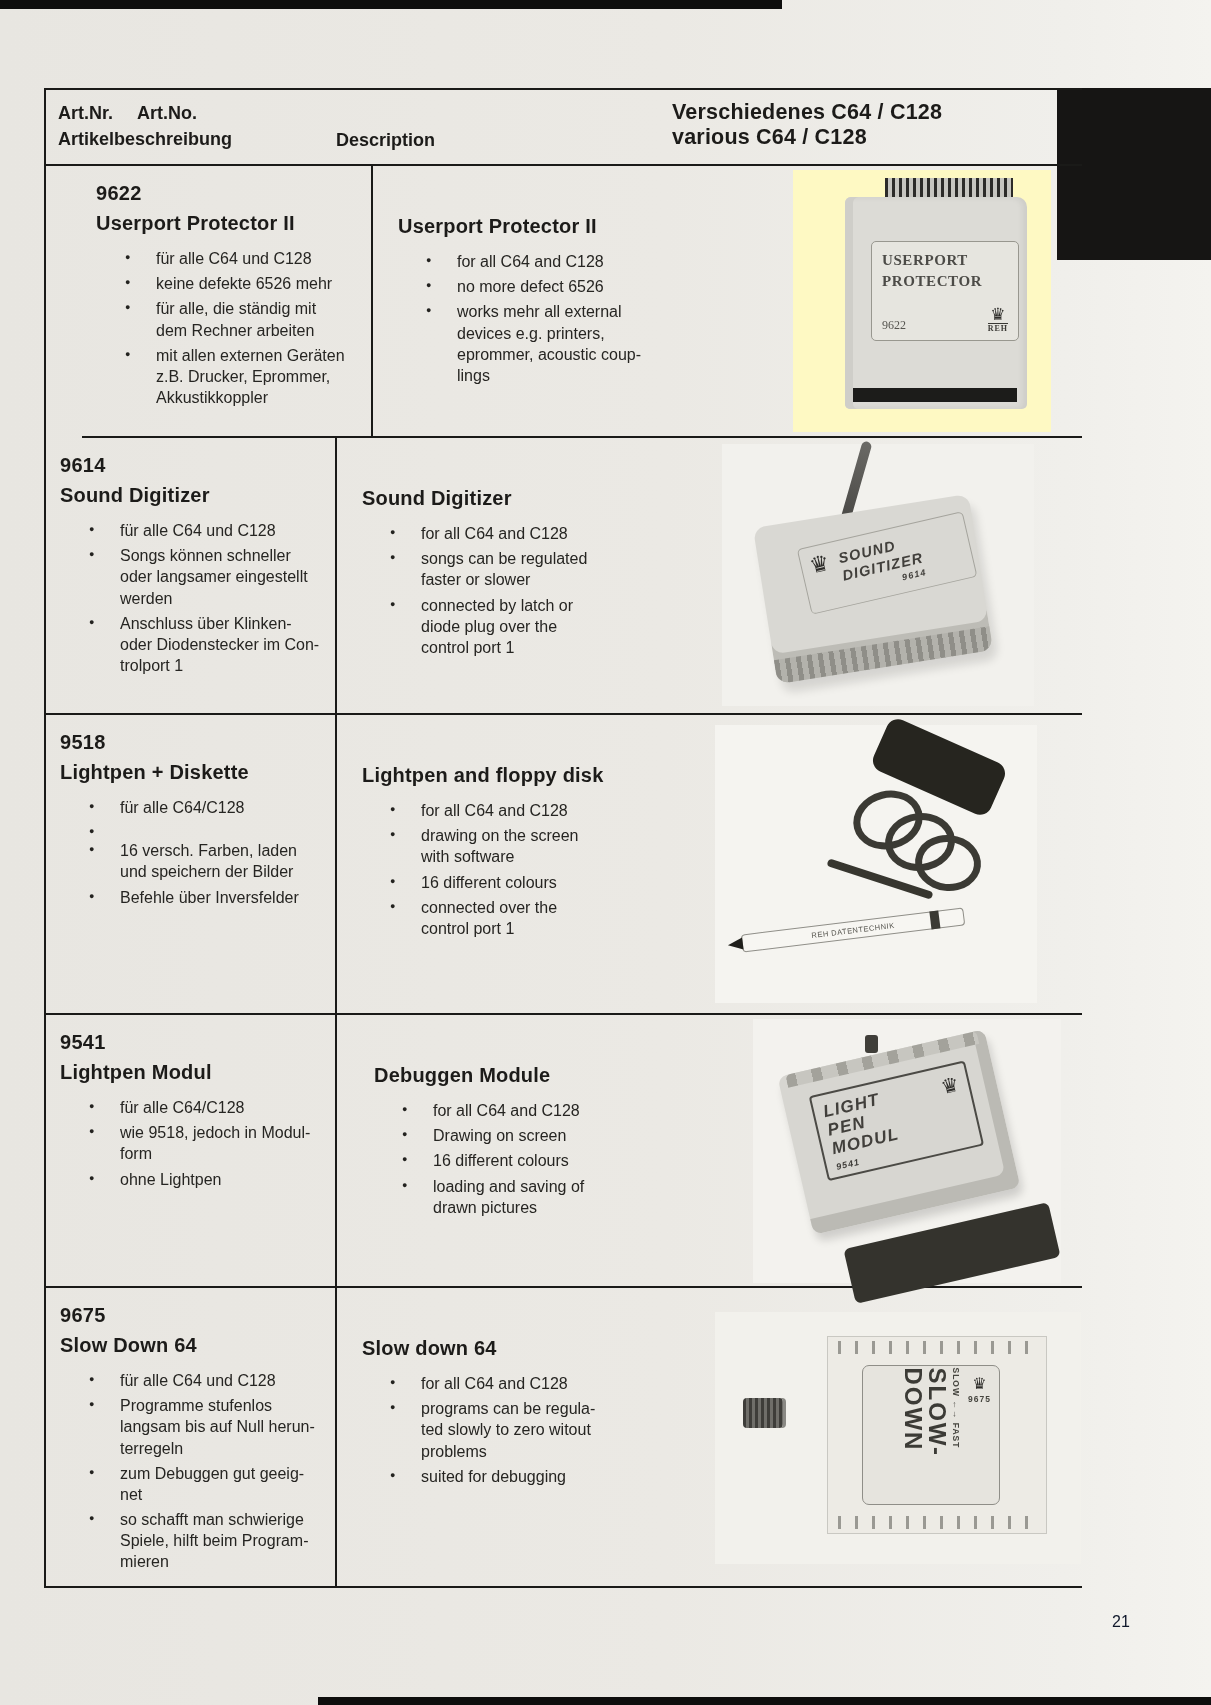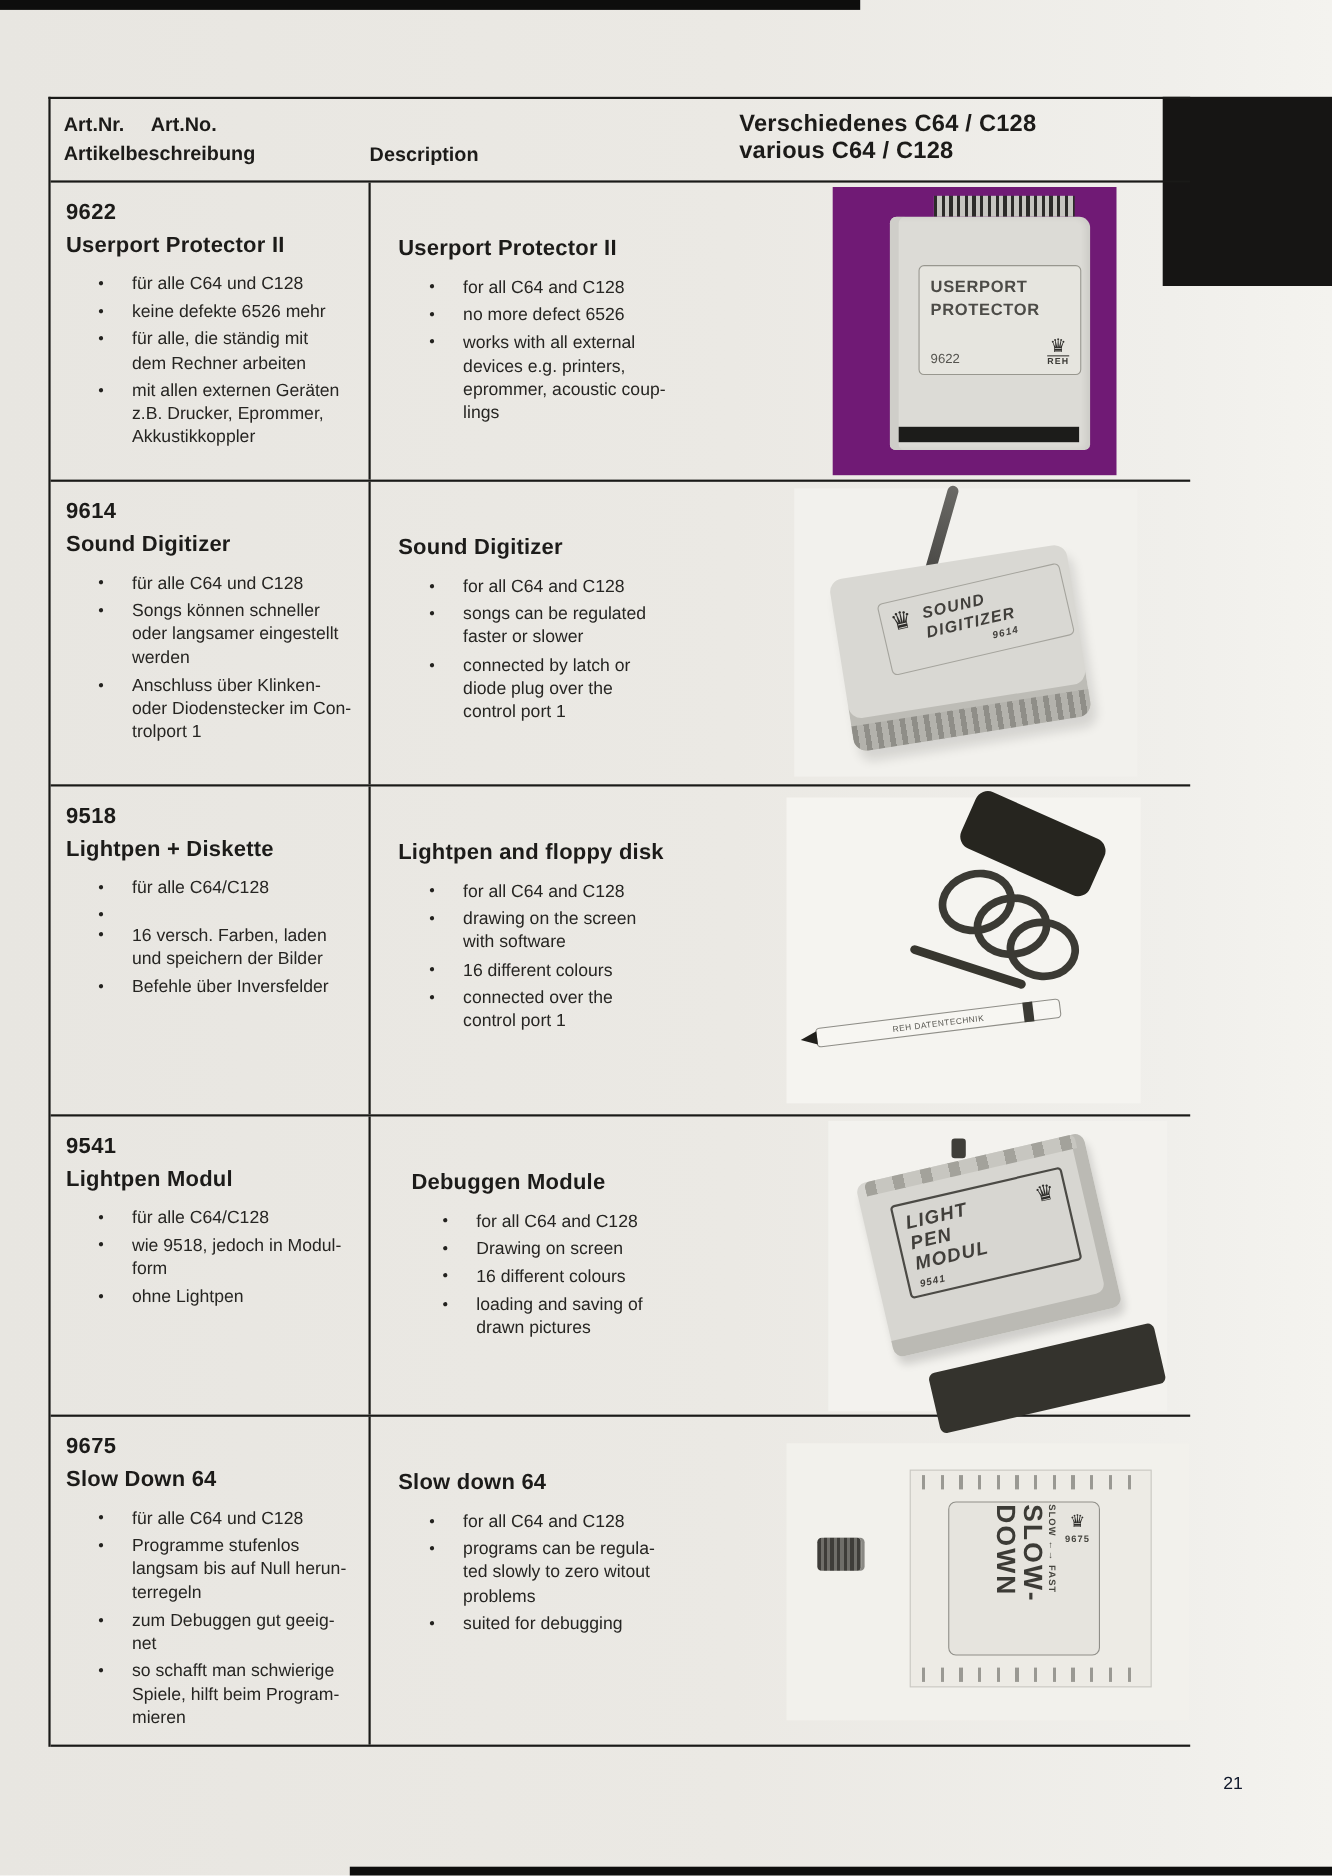--- a/index.html
+++ b/index.html
@@ -15,21 +15,21 @@
   .sheet { position:absolute; left:44px; top:88px; width:1036px;
            border-top:2px solid #1a1a18; border-left:2px solid #1a1a18; }
   .header-row { display:flex; align-items:flex-start; padding:10px 0 12px 12px;
                 border-bottom:2px solid #1a1a18; min-height:66px; box-sizing:border-box; }
   .h-left { width:278px; font-weight:bold; font-size:18px; line-height:1.45; }
   .h-left .sp { display:inline-block; width:24px; }
   .h-mid { width:300px; font-weight:bold; font-size:18px; align-self:flex-end; padding-bottom:1px; }
   .h-right { font-weight:bold; font-size:21.5px; line-height:1.18; padding-left:36px; letter-spacing:.2px; }
 
   .row { display:flex; border-bottom:2px solid #1a1a18; position:relative; box-sizing:border-box; }
-  .r1 { height:272px; } .r2 { height:277px; } .r3 { height:300px; } .r4 { height:273px;gap:12px; } .r5 { height:300px; }
+  .r1 { height:272px;margin-left:36px; } .r2 { height:277px; } .r3 { height:300px; } .r4 { height:273px;gap:12px; } .r5 { height:300px; }
   .col-de { width:291px; border-right:2px solid #1a1a18; padding:16px 8px 8px 14px; box-sizing:border-box; }
   .col-en { width:300px; padding:49px 6px 8px 25px; box-sizing:border-box; }
   .col-photo { flex:1; position:relative; }
 
   .pid { font-weight:bold; font-size:20px; letter-spacing:.3px; }
   .ptitle { font-weight:bold; font-size:20px; margin-top:7px; letter-spacing:.2px; }
   .col-en .ptitle { margin-top:0; }
   ul.bullets { list-style:none; margin:13px 0 0 0; padding:0; }
   .bullets li { display:flex; margin-bottom:4px; }
   .col-de .bullets li { padding-left:29px; }
@@ -38,21 +38,21 @@
   .btxt { white-space:pre-line; font-size:16px; line-height:1.32; color:#262522; }
 
   .page-number { position:absolute; left:1112px; top:1613px; font-size:16px; color:#0f172a; }
 
   
   .ph { position:absolute; background:#f4f3ef; }
   .crown { line-height:1; color:#2e2d2a; }
   .stencil { font-weight:bold; font-style:italic; letter-spacing:1.2px; color:#413f3b; }
 
   
-  .ph9622 { left:120px; top:4px; width:258px; height:262px; background:#701a75; }
+  .ph9622 { left:120px; top:4px; width:258px; height:262px; background:#fef9c3;font-family:Liberation Serif, serif; }
   .comb9622 { position:absolute; top:8px; left:92px; width:128px; height:19px;
               background:repeating-linear-gradient(90deg,#2c2b29 0 3px,#c6c5c0 3px 7px); }
   .cart9622 { position:absolute; top:27px; left:52px; width:182px; height:212px;
               background:#dcdbd6; border-radius:6px 10px 5px 5px;
               box-shadow:inset 8px 0 0 #cfcec9, inset -4px 0 6px rgba(0,0,0,.07); }
   .label9622 { position:absolute; top:44px; left:26px; width:126px; border:1px solid #98978f;
                border-radius:5px; padding:10px 10px 7px; background:rgba(238,237,232,.55); }
   .lbl-l1, .lbl-l2 { font-weight:bold; font-size:15px; color:#4c4b47; letter-spacing:.6px; }
   .lbl-l2 { margin-top:4px; }
   .lbl-row { display:flex; justify-content:space-between; align-items:flex-end; margin-top:16px; }
@@ -185,21 +185,21 @@
         <li>
             <span class="dot">●</span>
             <span class="btxt">for all C64 and C128</span>
           </li>
         <li>
             <span class="dot">●</span>
             <span class="btxt">no more defect 6526</span>
           </li>
         <li>
             <span class="dot">●</span>
-            <span class="btxt">works with all external
+            <span class="btxt">works mehr all external
 devices e.g. printers,
 eprommer, acoustic coup-
 lings</span>
           </li>
       </ul>
     </div>
     <div class="col-photo">
       <div class="ph ph9622">
         <div class="comb9622"></div>
         <div class="cart9622">

